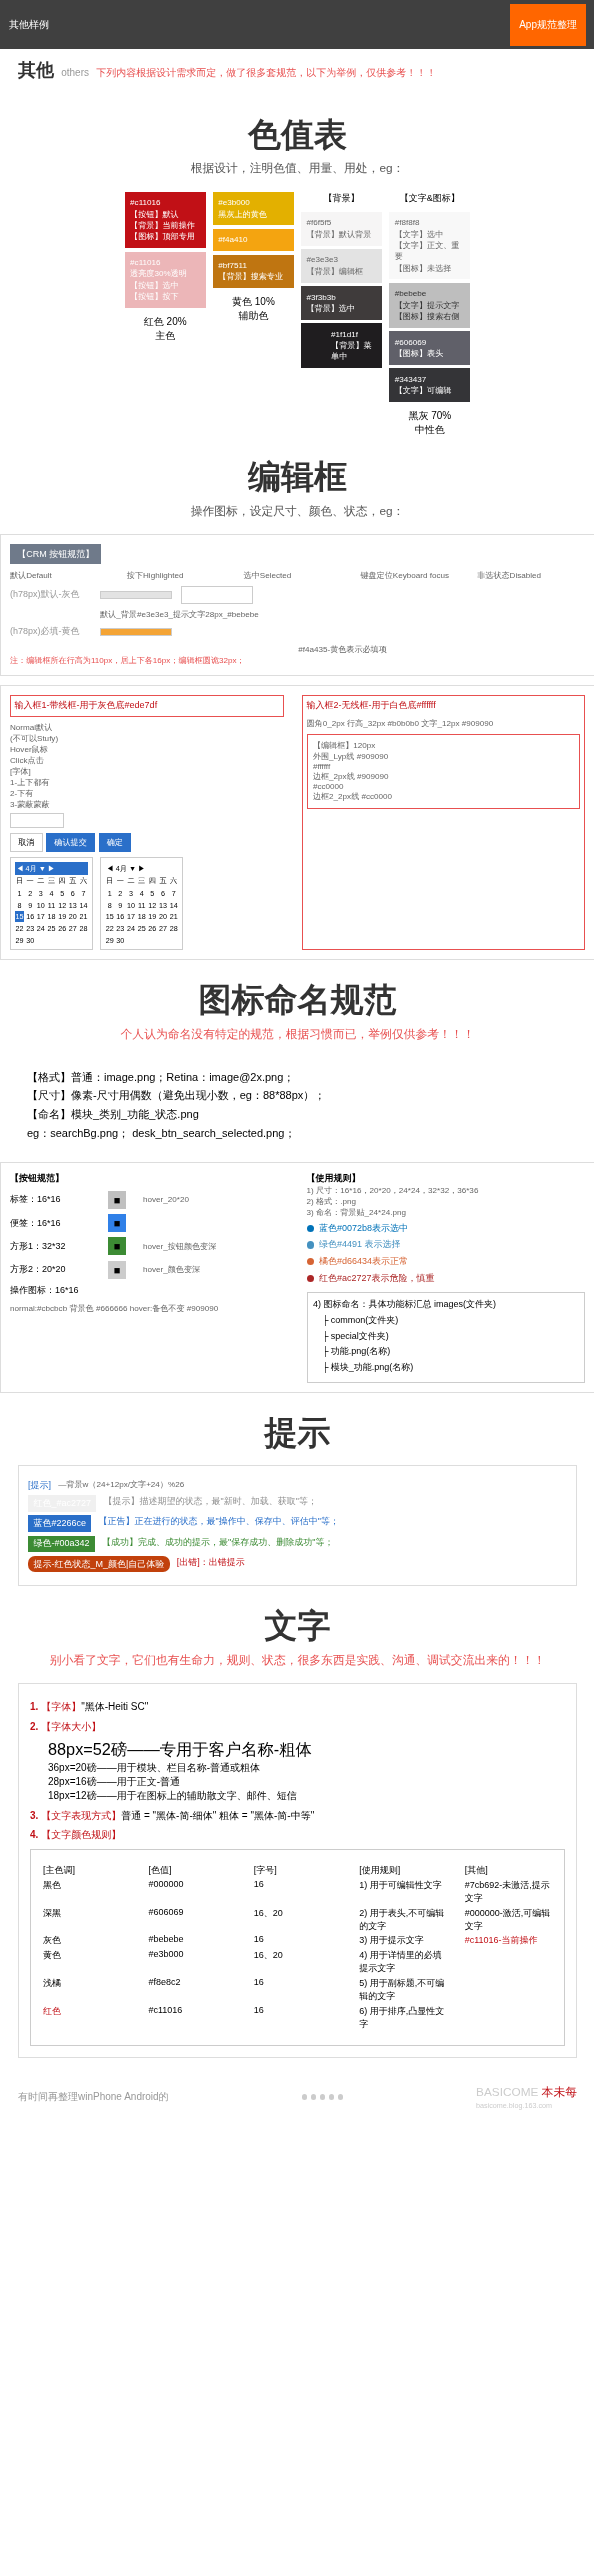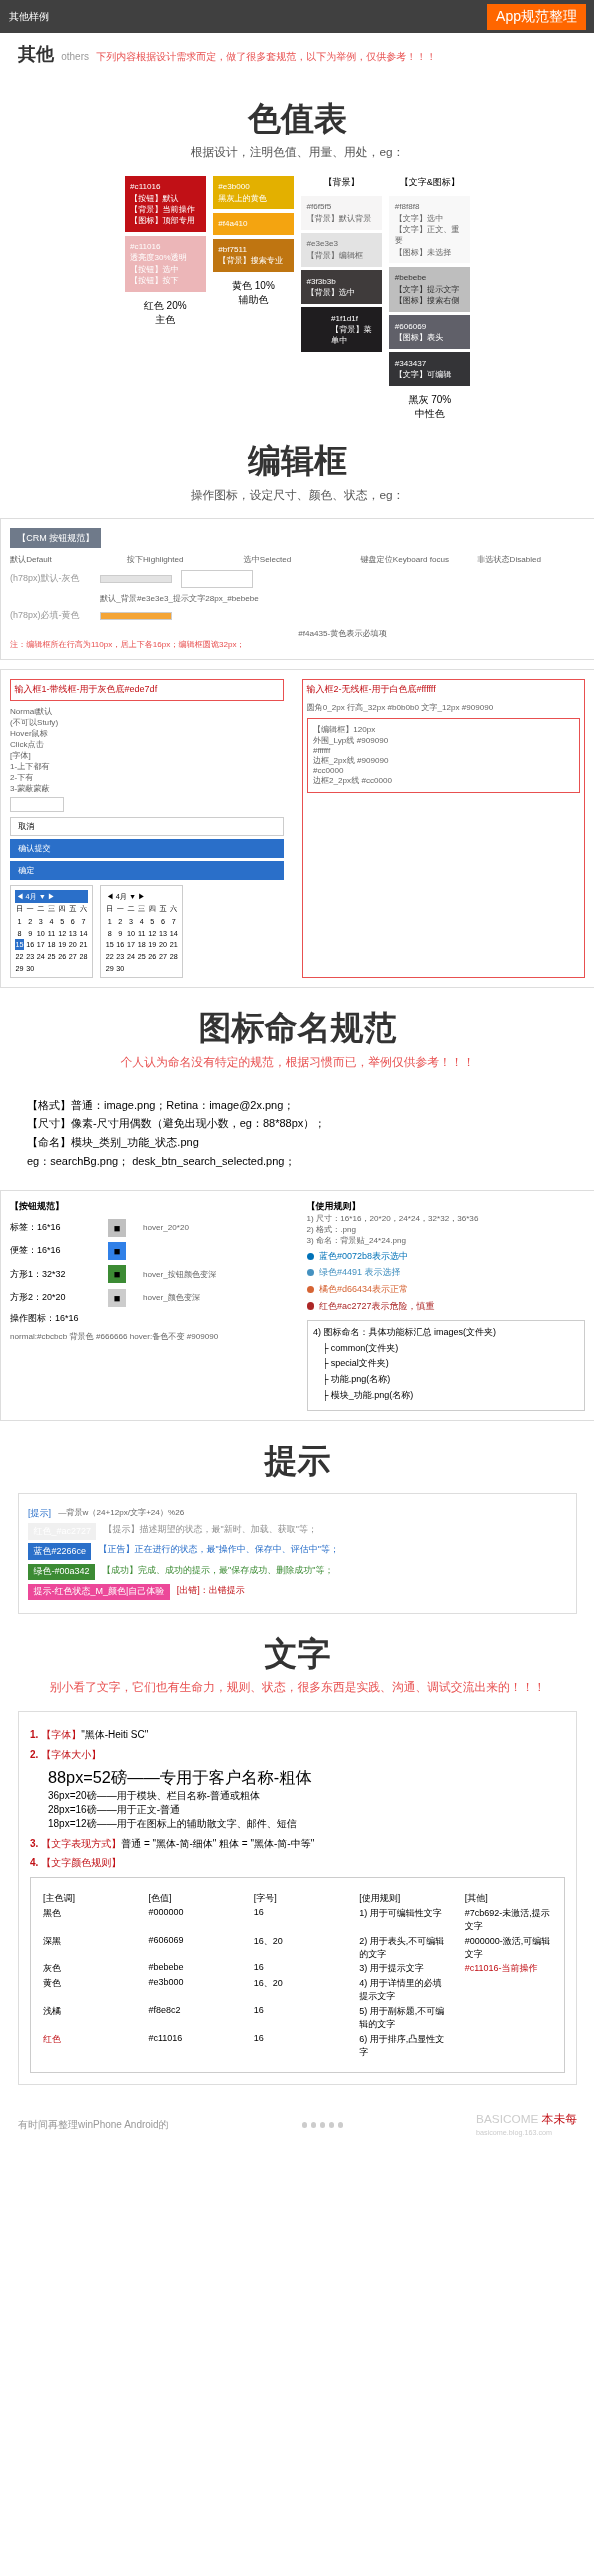--- a/index.html
+++ b/index.html
@@ -1,18 +1,18 @@
 <!DOCTYPE html>
 <html style="font-size:14.5px"><head>
 <meta charset="utf-8">
 <style>
 *{margin:0;padding:0;box-sizing:border-box;}
 body{font-family:"Microsoft YaHei","Heiti SC",sans-serif;background:#fff;width:595px;}
 .header{background:#404040;color:#fff;padding:3.6px 9px;font-size:10px;display:flex;justify-content:space-between;align-items:center;}
-.header-tag{background:#ff6600;padding:4px 9px;font-size:14px;}
+.header-tag{background:#ff6600;padding:14px 9px;font-size:10px;}
 .section{padding:9px 18px;}
 .title-row{display:flex;align-items:baseline;gap:7.2px;margin-bottom:3.6px;}
 .title-cn{font-size:18px;font-weight:bold;color:#333;}
 .title-en{font-size:10px;color:#999;}
 .title-note{font-size:10px;color:#e85050;}
 .big-heading{text-align:center;font-size:33px;font-weight:bold;color:#333;margin:18px 0 3.6px;}
 .sub-heading{text-align:center;font-size:11.8px;color:#555;margin-bottom:14.5px;}
 .color-table{display:flex;gap:7.2px;justify-content:center;flex-wrap:wrap;}
 .color-col{display:flex;flex-direction:column;gap:3.6px;}
 .swatch{width:81px;padding:5.4px;font-size:8.1px;color:#fff;line-height:1.4;}
@@ -23,21 +23,21 @@
 .eb-row{display:flex;align-items:center;gap:9px;margin:5.4px 0;}
 .eb-label{width:81px;color:#999;font-size:9px;}
 .eb-input{border:0.9px solid #ccc;padding:2.7px 5.4px;width:72px;font-size:9px;}
 .eb-note{font-size:8.1px;color:#e85050;}
 .small-text{font-size:8.1px;color:#666;}
 .form-mock{border:0.9px solid #ddd;padding:9px;margin:9px 0;display:flex;gap:18px;}
 .form-col{flex:1;}
 .form-title{font-size:9px;margin-bottom:5.4px;}
 .red-box{border:0.9px solid #e85050;padding:3.6px;}
 .tiny-input{border:0.9px solid #ccc;padding:1.8px;width:54px;font-size:8.1px;}
-.btn-row{display:flex;gap:3.6px;margin:5.4px 0;flex-direction:column;}
+.btn-row{display:flex;gap:3.6px;margin:5.4px 0;}
 .tiny-btn{padding:2.7px 7.2px;font-size:8.1px;border:0.9px solid #ccc;}
 .btn-blue{background:#2a6fc9;color:#fff;border-color:#2a6fc9;}
 .cal{border:0.9px solid #ccc;padding:3.6px;font-size:7.2px;}
 .cal-grid{display:grid;grid-template-columns:repeat(7,1fr);gap:0.9px;text-align:center;}
 .cal-cell{padding:0.9px;}
 .icon-section{padding:9px 27px;font-size:11px;}
 .icon-rule{margin:3.6px 0;}
 .icon-mock{border:0.9px solid #ddd;padding:9px;margin:9px 0;display:flex;gap:18px;font-size:9px;}
 .icon-left{flex:1;}
 .icon-right{flex:1;}
@@ -374,21 +374,21 @@
       </div>
       <div class="tip-row">
         <span class="tip-bar" style="background: rgb(42, 111, 201); color: rgb(255, 255, 255);">蓝色#2266ce</span>
         <span style="color: rgb(42, 111, 201);">【正告】正在进行的状态，最"操作中、保存中、评估中"等；</span>
       </div>
       <div class="tip-row">
         <span class="tip-bar" style="background: rgb(60, 139, 52); color: rgb(255, 255, 255);">绿色-#00a342</span>
         <span style="color: rgb(60, 139, 52);">【成功】完成、成功的提示，最"保存成功、删除成功"等；</span>
       </div>
       <div class="tip-row">
-        <span class="tip-bar" style="background: #ec4899; color: rgb(255, 255, 255);">提示-红色状态_M_颜色|自己体验</span>
+        <span class="tip-bar" style="background: #c2410c; color: rgb(255, 255, 255); border-radius: 7px;">提示-红色状态_M_颜色|自己体验</span>
         <span style="color: rgb(193, 16, 22);">[出错]：出错提示</span>
       </div>
     </div>
 </div>
 
 <div>
   <div class="big-heading">文字</div>
   <div class="sub-heading" style="color:#e85050;">别小看了文字，它们也有生命力，规则、状态，很多东西是实践、沟通、调试交流出来的！！！</div>
   <div class="text-section">
     <div id="text-rules">

